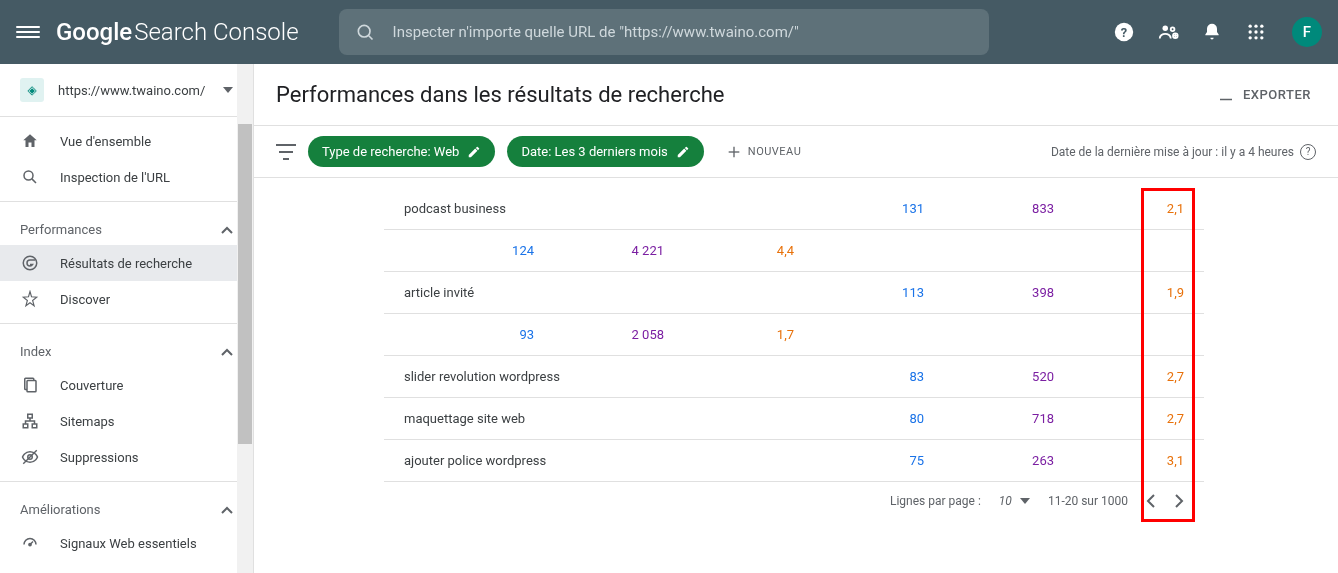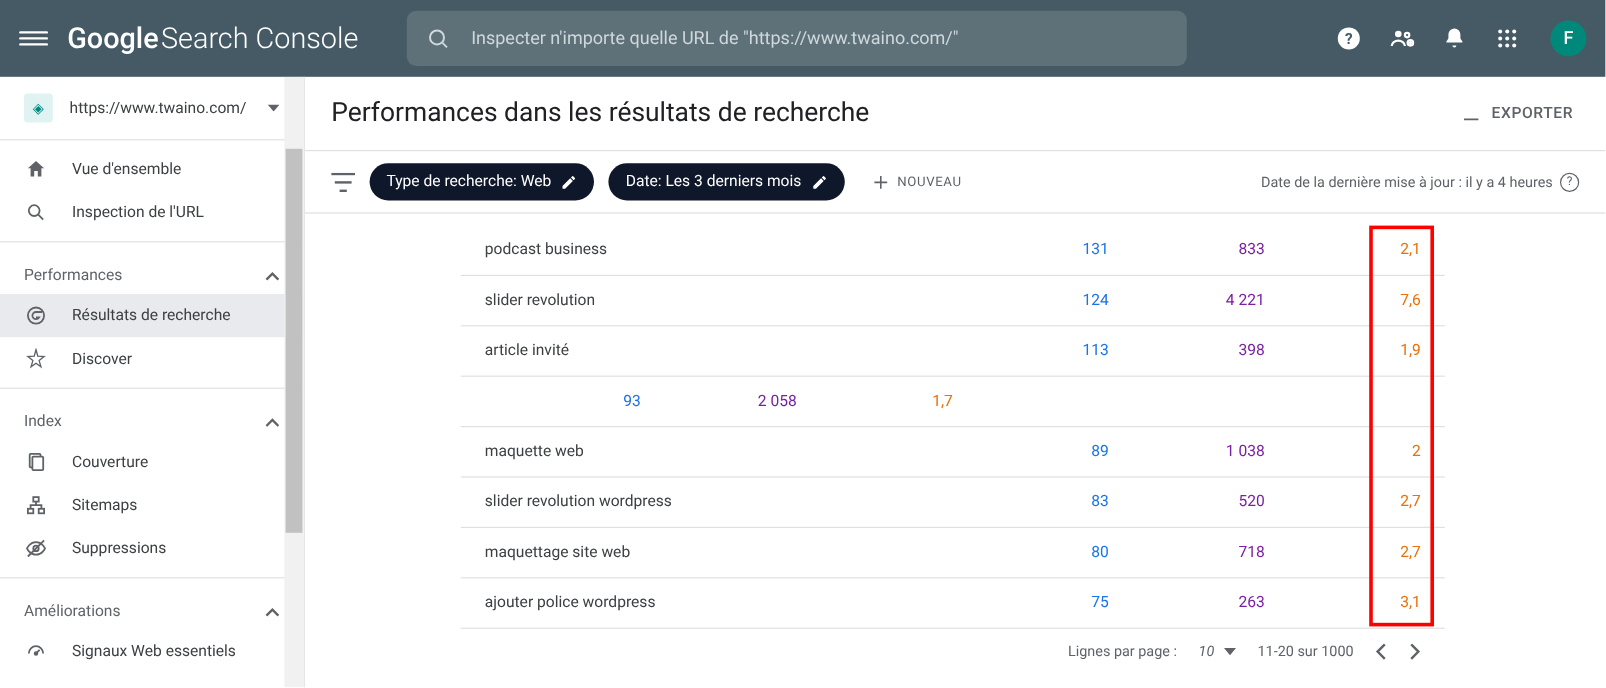--- a/index.html
+++ b/index.html
@@ -38,21 +38,21 @@
 .scrollbar-fake { position: absolute; right: 0; top: 0; bottom:0; width: 16px; background: #f1f1f1; }
 .scrollbar-thumb { position: absolute; right: 1px; top: 60px; width: 14px; height: 320px; background: #c1c1c1; border-radius: 0; }
 
 .main { flex: 1; display: flex; flex-direction: column; overflow: hidden; }
 .page-header { display: flex; align-items: center; justify-content: space-between; padding: 18px 27px 18px 22px; }
 .page-title { font-size: 22px; font-weight: 400; color: #202124; }
 .export-btn { display: flex; align-items: center; gap: 8px; color: #5f6368; font-size: 13px; font-weight: 500; text-transform: uppercase; cursor: pointer; letter-spacing: 0.5px; }
 
 .filter-bar { display: flex; align-items: center; padding: 10px 22px; gap: 12px; border-top: 1px solid #e0e0e0; border-bottom: 1px solid #e0e0e0; }
 .filter-icon { color: #5f6368; width: 20px; height: 20px; display: flex; align-items: center; justify-content: center; }
-.chip { background: #0f172a; color: #fff; border-radius: 18px; padding: 8px 14px; font-size: 13px; display: flex; align-items: center; gap: 8px; cursor: pointer; }
+.chip { background: #15803d; color: #fff; border-radius: 18px; padding: 8px 14px; font-size: 13px; display: flex; align-items: center; gap: 8px; cursor: pointer; }
 .chip svg { width: 14px; height: 14px; }
 .new-btn { display: flex; align-items: center; gap: 6px; color: #5f6368; font-size: 11px; text-transform: uppercase; cursor: pointer; padding: 0 10px; letter-spacing: 0.5px; }
 .filter-spacer { flex: 1; }
 .update-text { font-size: 12px; color: #5f6368; display: flex; align-items: center; gap: 6px; }
 .help-circle { width: 16px; height: 16px; border: 1.5px solid #5f6368; border-radius: 50%; display: flex; align-items: center; justify-content: center; font-size: 10px; }
 
 .content-area { flex: 1; padding: 10px 0 0 130px; overflow: hidden; }
 .data-table { width: 820px; }
 .data-row { display: flex; align-items: center; height: 42px; border-bottom: 1px solid #e0e0e0; padding: 0 20px 0 20px; }
 .cell-query { flex: 1; font-size: 13px; color: #3c4043; }
@@ -305,41 +305,34 @@
   <div class="content-area">
     <div class="data-table highlight-box" id="data-table">
 
       <div class="data-row">
             <div class="cell-query">podcast business</div>
             <div class="cell-num cell-clicks">131</div>
             <div class="cell-num cell-impr">833</div>
             <div class="cell-num cell-pos">2,1</div>
           </div>
           <div class="data-row">
-            <div class="cell-query">slider revolution</div>
             <div class="cell-num cell-clicks">124</div>
             <div class="cell-num cell-impr">4 221</div>
-            <div class="cell-num cell-pos">7,6</div>
+            <div class="cell-num cell-pos">4,4</div>
           </div>
           <div class="data-row">
             <div class="cell-query">article invité</div>
             <div class="cell-num cell-clicks">113</div>
             <div class="cell-num cell-impr">398</div>
             <div class="cell-num cell-pos">1,9</div>
           </div>
           <div class="data-row">
             <div class="cell-num cell-clicks">93</div>
             <div class="cell-num cell-impr">2 058</div>
             <div class="cell-num cell-pos">1,7</div>
-          </div>
-          <div class="data-row">
-            <div class="cell-query">maquette web</div>
-            <div class="cell-num cell-clicks">89</div>
-            <div class="cell-num cell-impr">1 038</div>
-            <div class="cell-num cell-pos">2</div>
           </div>
           <div class="data-row">
             <div class="cell-query">slider revolution wordpress</div>
             <div class="cell-num cell-clicks">83</div>
             <div class="cell-num cell-impr">520</div>
             <div class="cell-num cell-pos">2,7</div>
           </div>
           <div class="data-row">
             <div class="cell-query">maquettage site web</div>
             <div class="cell-num cell-clicks">80</div>

